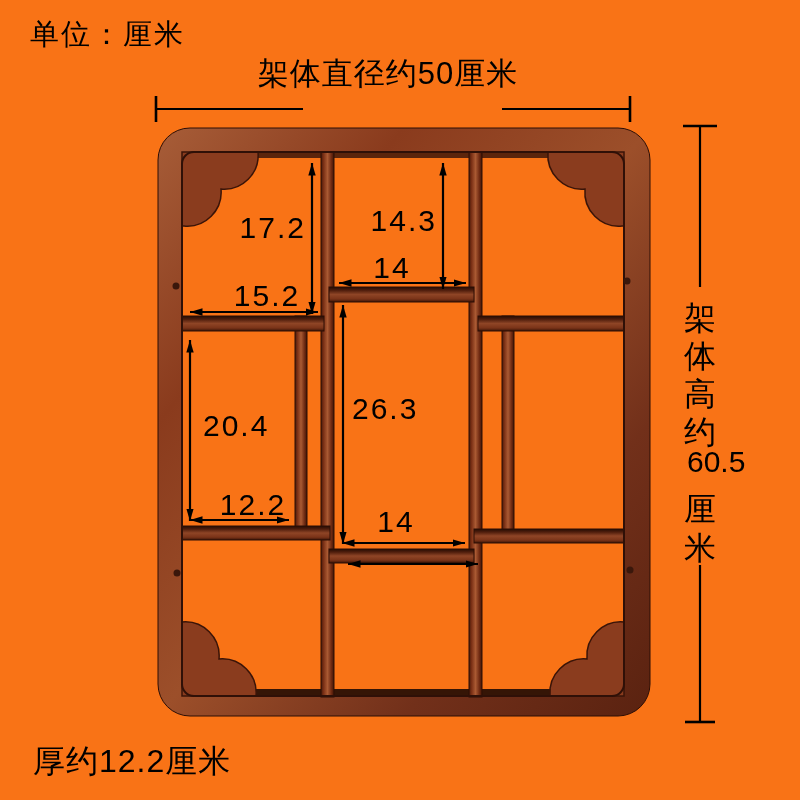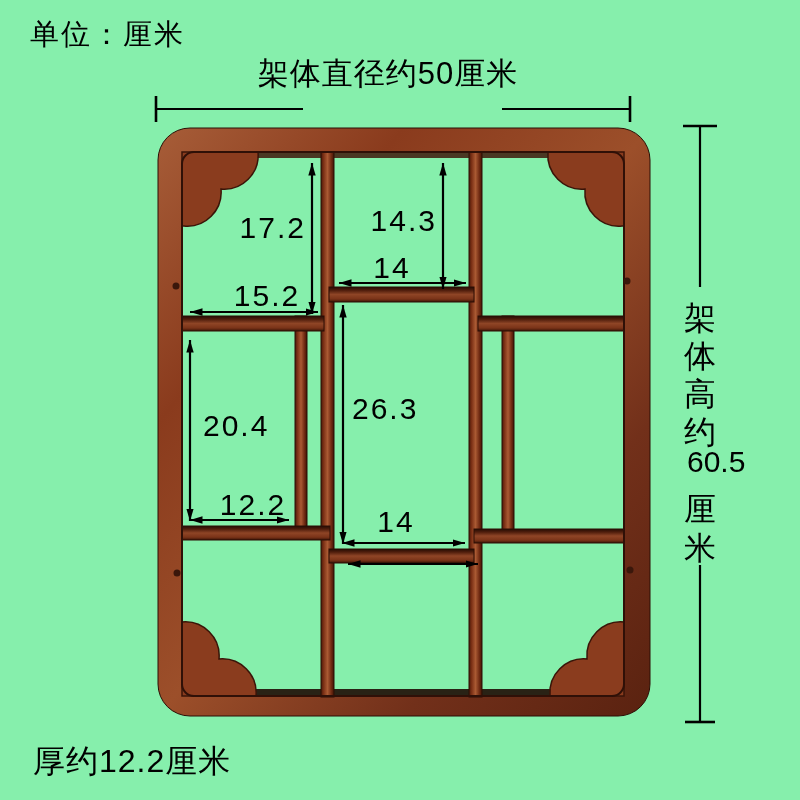--- a/index.html
+++ b/index.html
@@ -4,21 +4,21 @@
 <style>
   html, body {
     margin: 0;
     padding: 0;
     background: #ffffff;
   }
   .canvas {
     position: relative;
     width: 800px;
     height: 800px;
-    background: #86efac;
+    background: #f97316;
     overflow: hidden;
     font-family: "Liberation Sans", "DejaVu Sans", sans-serif;
   }
   svg { display: block; }
   .cjk-label {
     font-family: "Liberation Sans", "DejaVu Sans", sans-serif;
     fill: #000000;
   }
   .dim-label {
     font-family: "Liberation Sans", "DejaVu Sans", sans-serif;

